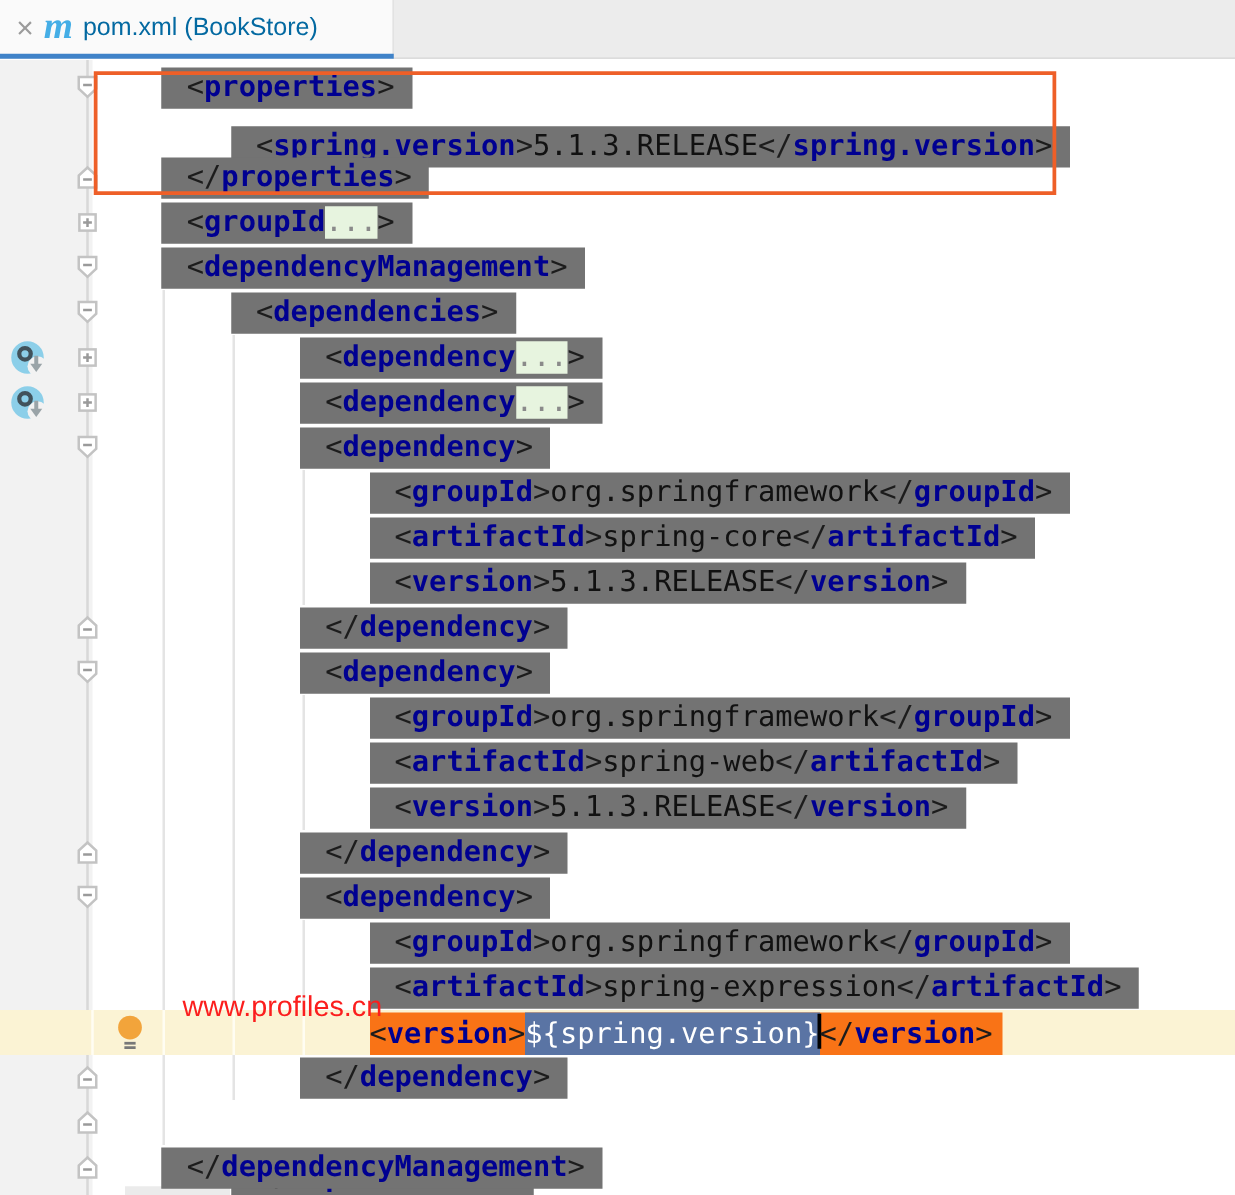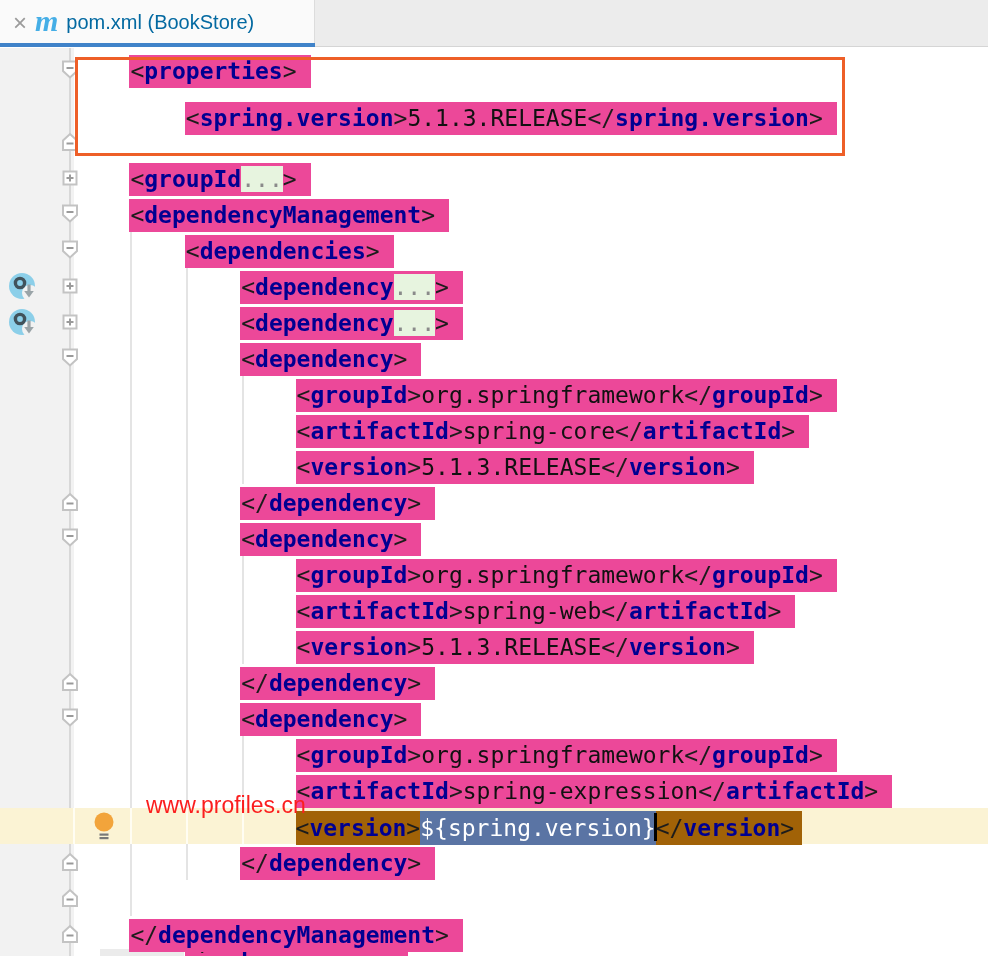--- a/index.html
+++ b/index.html
@@ -25,23 +25,23 @@
   .orange-box{position:absolute;left:75px;top:57px;width:770px;height:99px;
               border:3px solid #ee5f28;box-sizing:border-box;pointer-events:none;z-index:7;}
   .watermark{position:absolute;left:146px;top:792px;font-family:"Liberation Sans",sans-serif;
              font-size:23px;color:#fb1e1e;z-index:8;white-space:nowrap;}
   .bottom-peek{position:absolute;left:100px;top:949px;width:84px;height:7px;background:#ebebeb;}
   
   #lines{position:absolute;left:0;top:0;width:988px;height:956px;z-index:3;}
   .line{position:absolute;left:0;height:36px;line-height:36px;white-space:pre;
         padding-left:74px;font-size:23px;cursor:text;}
   .lb{display:inline-block;height:33px;line-height:33px;vertical-align:middle;
-      background:#ec4899;padding:0 14px 0 1px;}
+      background:#737373;padding:0 14px 0 20px;}
   .selbox{display:inline-block;height:34px;line-height:34px;vertical-align:middle;
-          background:#a16207;padding:0 8px 0 0;}
+          background:#f97316;padding:0 8px 0 0;}
   .seg-b{color:#1c1c1c;font-weight:normal;}
   .seg-t{color:#000091;font-weight:bold;}
   .seg-p{color:#111111;font-weight:normal;}
   .seg-f{color:#8a8a8a;background:#e7f4df;font-weight:normal;}
   .seg-v{color:#ffffff;background:#5a74a4;font-weight:normal;display:inline-block;
          height:34px;line-height:34px;vertical-align:top;}
   .caret{display:inline-block;width:3px;height:28px;background:#000;vertical-align:middle;
          margin:0 -1px 4px -2px;}
   
   .fm{position:absolute;left:61px;width:18px;height:20px;z-index:6;cursor:pointer;}
@@ -78,20 +78,21 @@
     <div class="stripe" style="left:242px;"></div>
   </div>
 
   <div id="lines">
       <div class="line" style="top: 52px;"><span>    </span><span class="lb"><span class="seg-b">&lt;</span><span class="seg-t">properties</span><span class="seg-b">&gt;</span></span></div>
       <div class="fm" style="top: 60px;"><svg width="18" height="20">
           <path d="M2 1.5 H16 V11 L9 17.5 L2 11 Z" fill="#fff" stroke="#c3c3c3" stroke-width="2"></path>
           <path d="M5.5 8 H12.5" stroke="#9a9a9a" stroke-width="2"></path>
         </svg></div>
       <div class="line" style="top: 99px;"><span>        </span><span class="lb"><span class="seg-b">&lt;</span><span class="seg-t">spring.version</span><span class="seg-b">&gt;</span><span class="seg-p">5.1.3.RELEASE</span><span class="seg-b">&lt;/</span><span class="seg-t">spring.version</span><span class="seg-b">&gt;</span></span></div>
+      <div class="line" style="top: 124px;"><span>    </span><span class="lb"><span class="seg-b">&lt;/</span><span class="seg-t">properties</span><span class="seg-b">&gt;</span></span></div>
       <div class="fm" style="top: 132px;"><svg width="18" height="20">
           <path d="M2 18 H16 V8.5 L9 2 L2 8.5 Z" fill="#fff" stroke="#c3c3c3" stroke-width="2"></path>
           <path d="M5.5 11.5 H12.5" stroke="#9a9a9a" stroke-width="2"></path>
         </svg></div>
       <div class="line" style="top: 160px;"><span>    </span><span class="lb"><span class="seg-b">&lt;</span><span class="seg-t">groupId</span><span class="seg-f">...</span><span class="seg-b">&gt;</span></span></div>
       <div class="fm" style="top: 168px;"><svg width="18" height="20">
           <rect x="2.5" y="3.5" width="13" height="13" fill="#fff" stroke="#c3c3c3" stroke-width="2"></rect>
           <path d="M5.5 10 H12.5 M9 6.5 V13.5" stroke="#9a9a9a" stroke-width="2"></path>
         </svg></div>
       <div class="line" style="top: 196px;"><span>    </span><span class="lb"><span class="seg-b">&lt;</span><span class="seg-t">dependencyManagement</span><span class="seg-b">&gt;</span></span></div>

